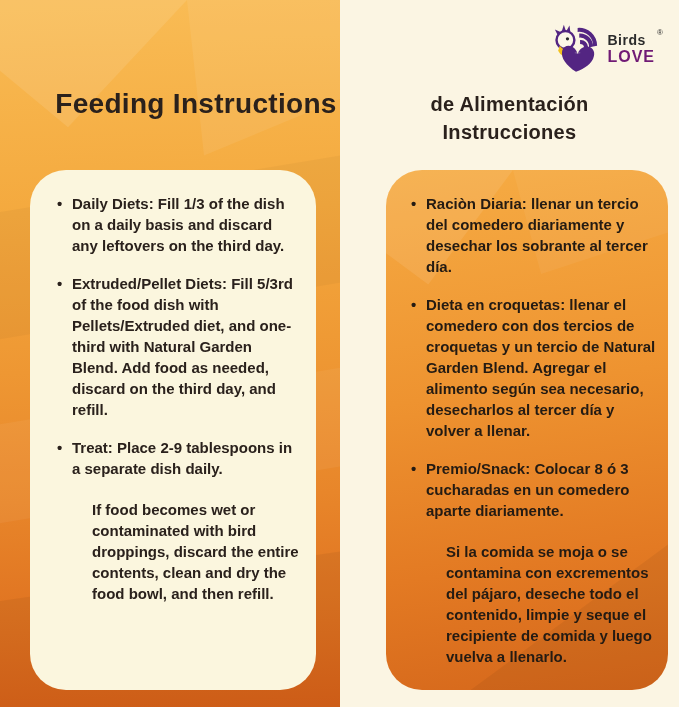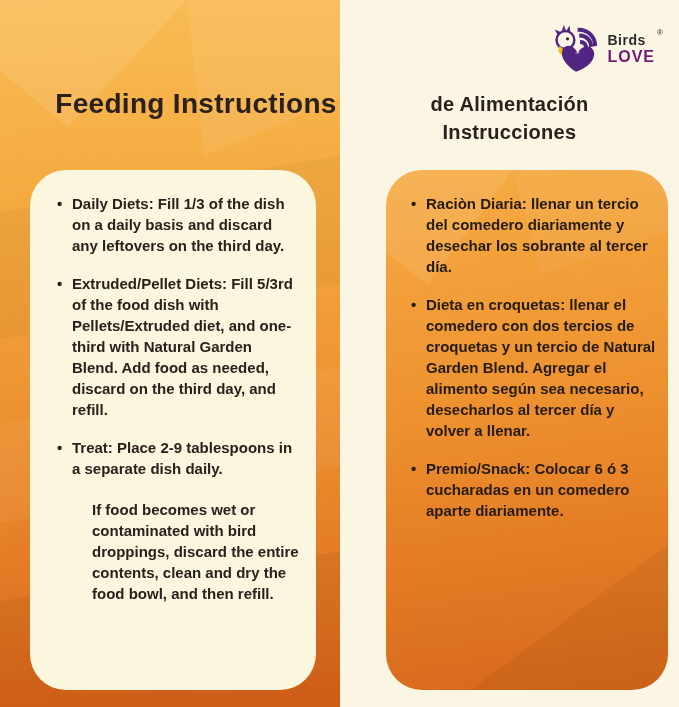--- a/index.html
+++ b/index.html
@@ -159,19 +159,20 @@
         <li>
           <span class="bullet-marker">•</span>
           <span class="bullet-text">Raciòn Diaria: llenar un tercio del comedero diariamente y desechar los sobrante al tercer día.</span>
         </li>
         <li>
           <span class="bullet-marker">•</span>
           <span class="bullet-text">Dieta en croquetas: llenar el comedero con dos tercios de croquetas y un tercio de Natural Garden Blend. Agregar el alimento según sea necesario, desecharlos al tercer día y volver a llenar.</span>
         </li>
         <li>
           <span class="bullet-marker">•</span>
-          <span class="bullet-text">Premio/Snack: Colocar 6 ó 3 cucharadas en un comedero aparte diariamente.</span>
+          <span class="bullet-text">Premio/Snack: Colocar 8 ó 3 cucharadas en un comedero aparte diariamente.</span>
         </li>
       </ul>
+      <p class="card-footer">Si la comida se moja o se contamina con excrementos del pájaro, deseche todo el contenido, limpie y seque el recipiente de comida y luego vuelva a llenarlo.</p>
     </div>
   </div>
 
 </div>
 
 </body></html>

